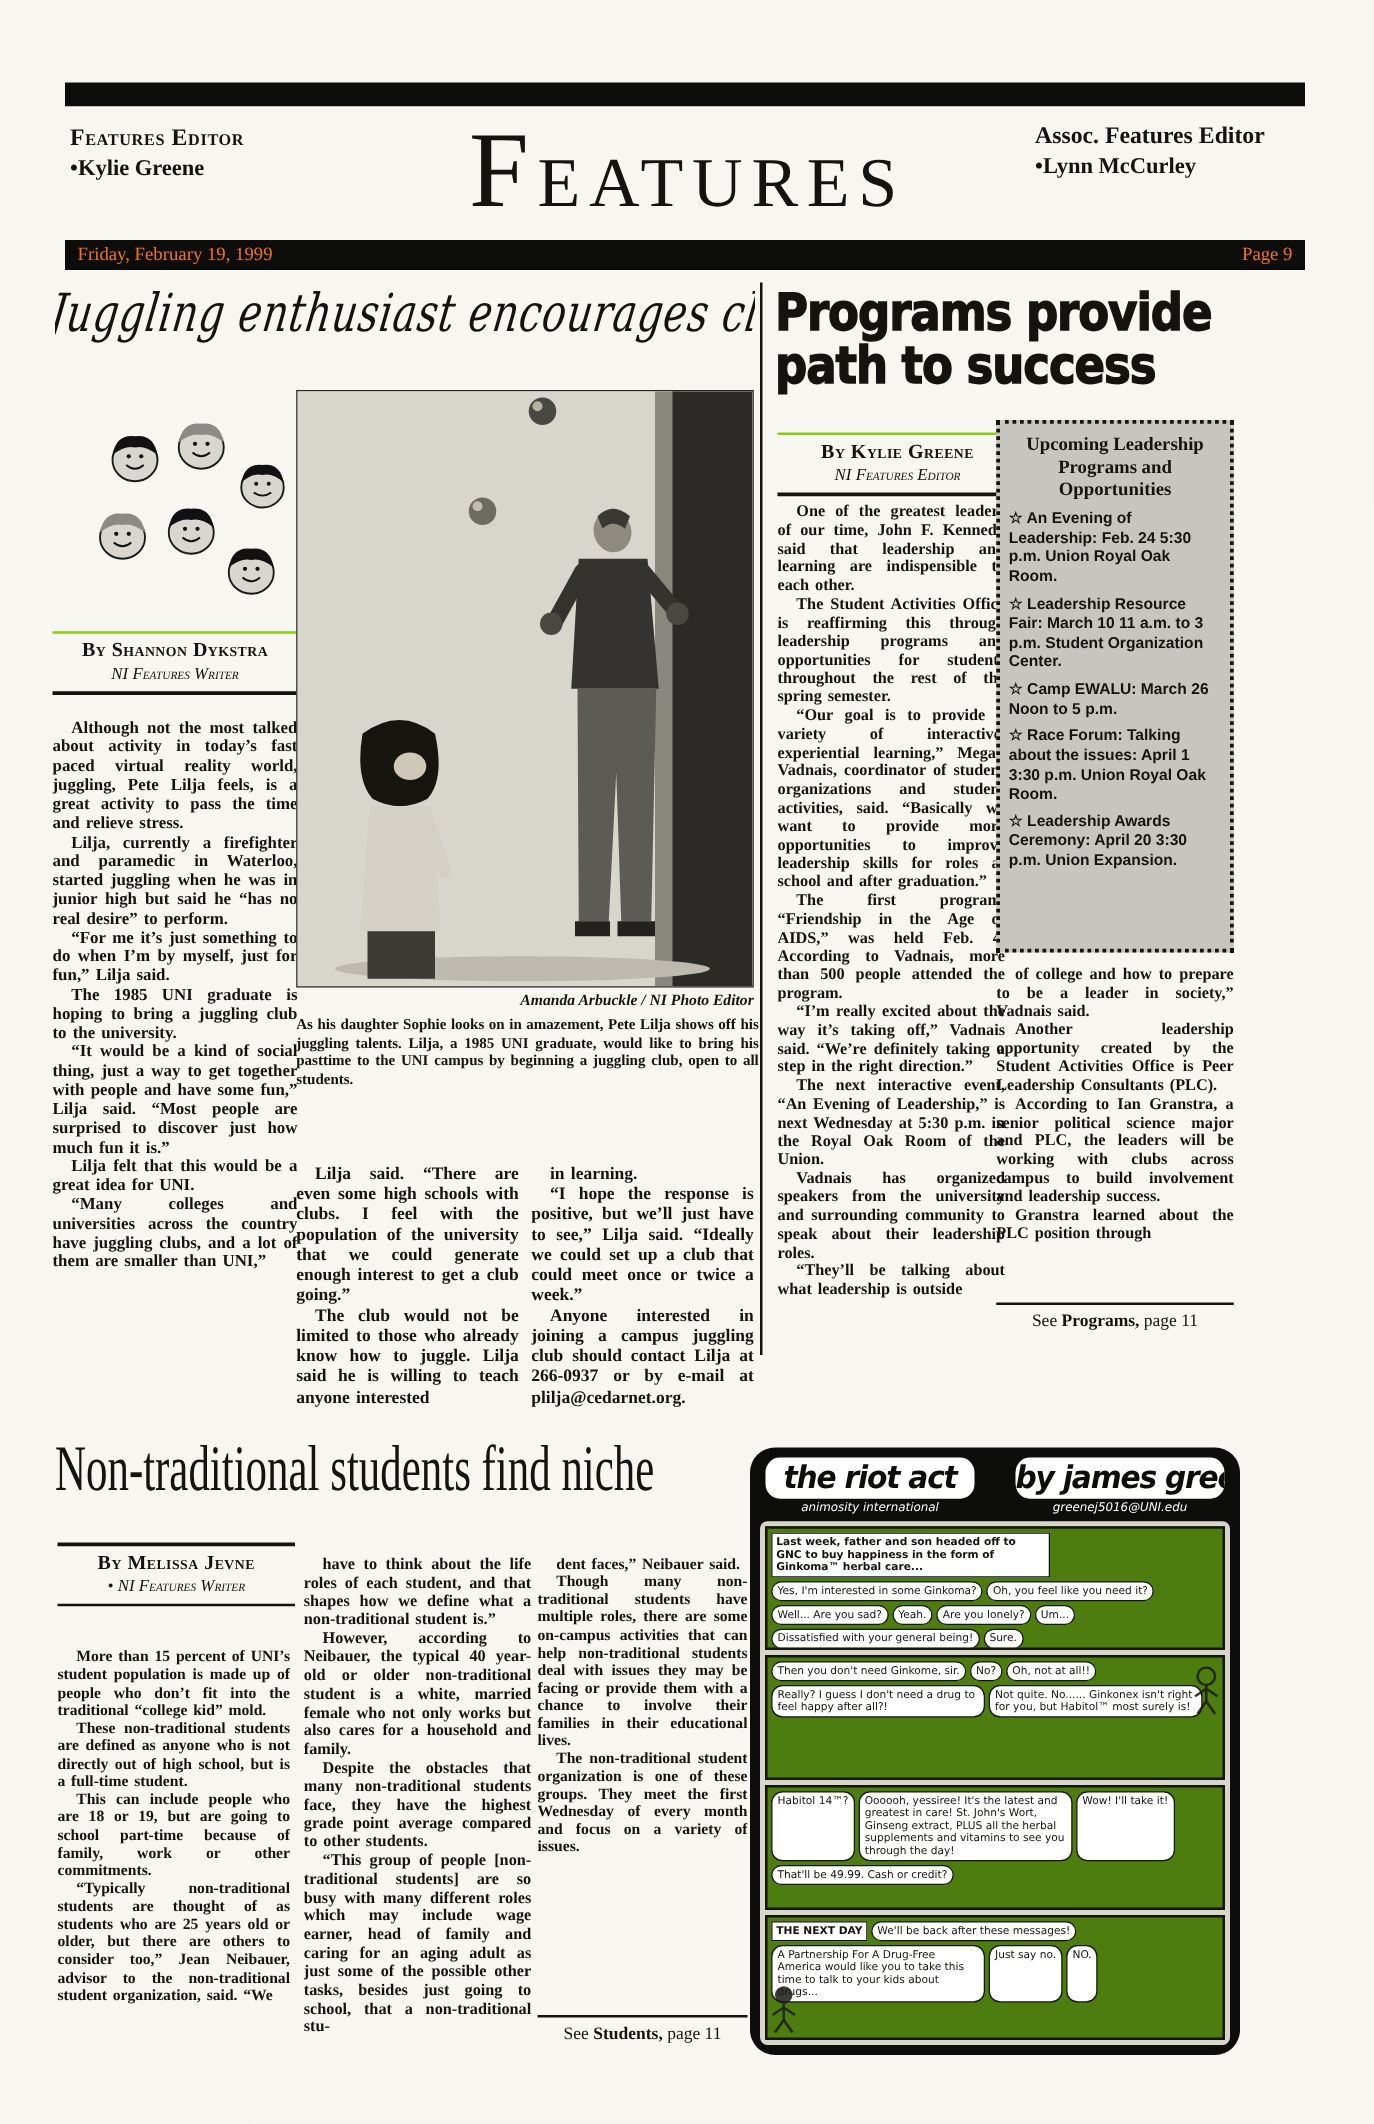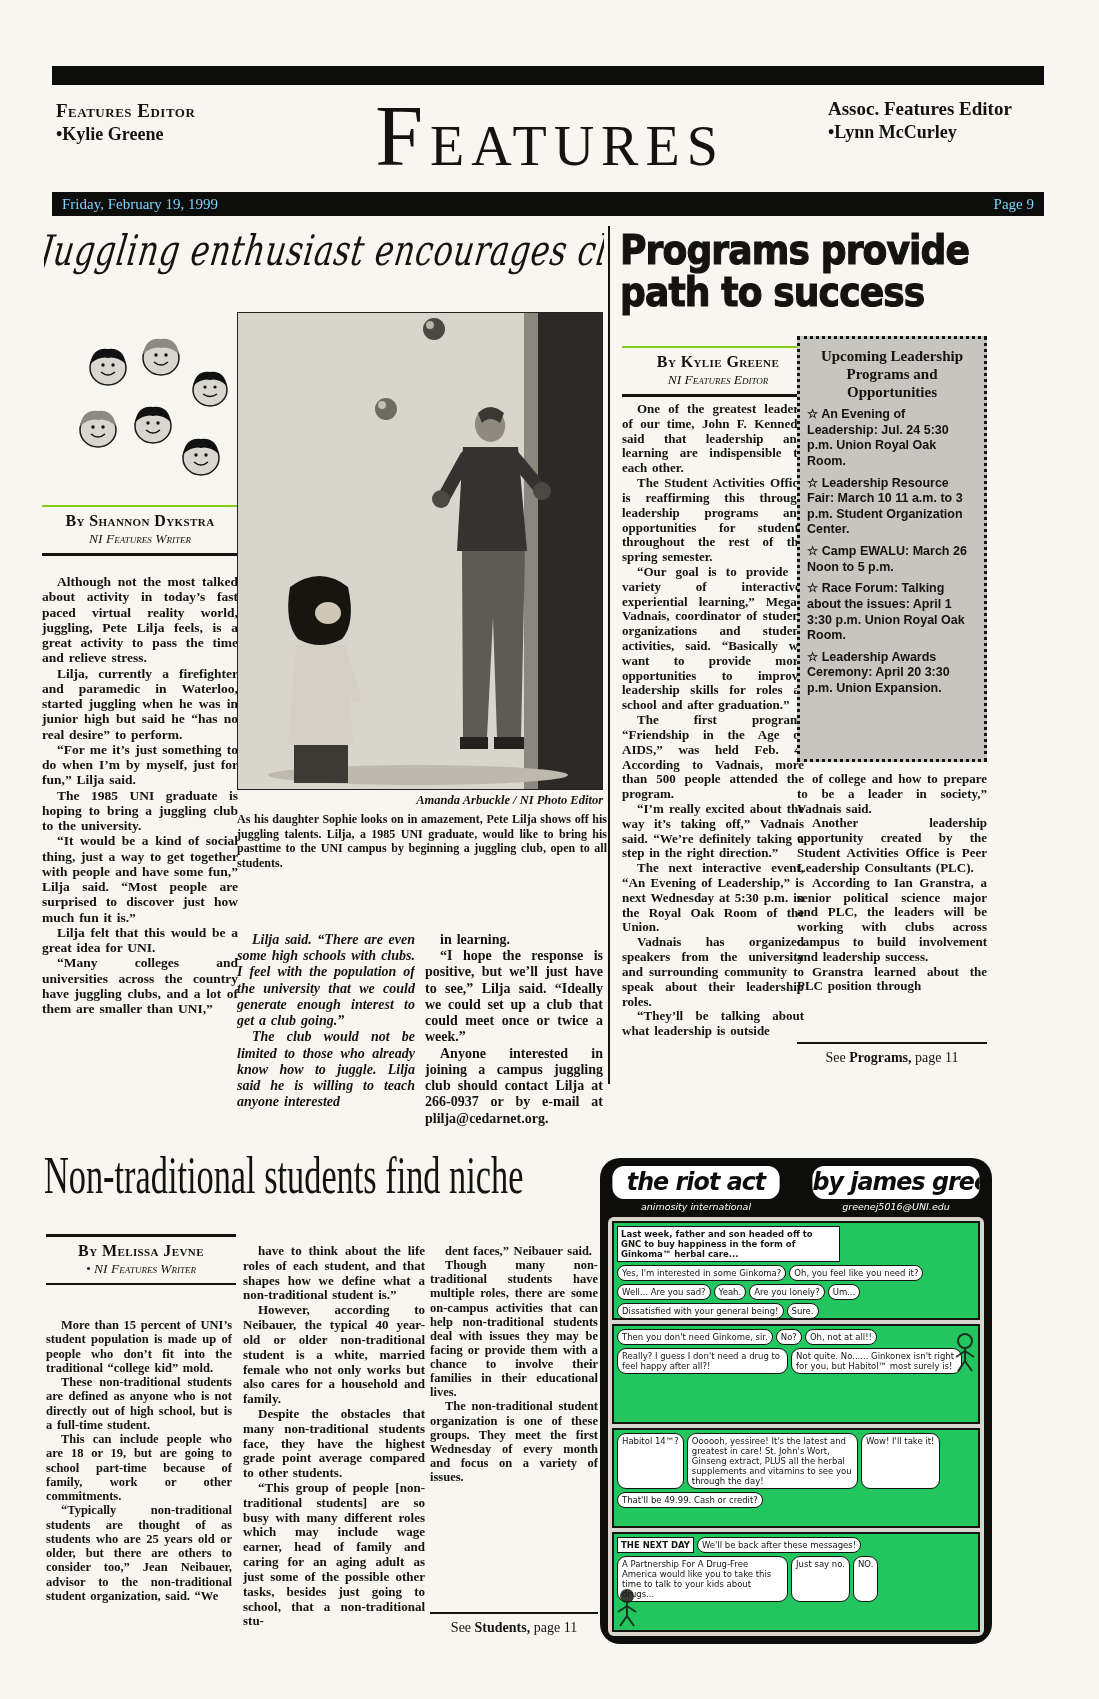--- a/index.html
+++ b/index.html
@@ -11,21 +11,21 @@
   .top-rule{left:52px;top:66px;width:992px;height:19px;background:#0d0d0b;}
   .mast-left{left:56px;top:100px;width:250px;}
   .mast-left .role{font-variant:small-caps;font-weight:bold;font-size:19px;letter-spacing:.5px;}
   .mast-left .name{font-size:18px;font-weight:bold;margin-top:2px;}
   .mast-title{left:280px;top:86px;width:540px;text-align:center;font-size:56px;letter-spacing:7px;
               font-family:"Liberation Serif",serif;}
   .mast-title::first-letter{font-size:86px;}
   .mast-right{left:828px;top:98px;width:240px;}
   .mast-right .role{font-weight:bold;font-size:19px;}
   .mast-right .name{font-size:18px;font-weight:bold;margin-top:2px;}
-  .date-bar{left:52px;top:192px;width:992px;height:24px;background:#0d0d0b;color:#7dd3fc;
+  .date-bar{left:52px;top:192px;width:992px;height:24px;background:#0d0d0b;color:#f97316;
             display:flex;justify-content:space-between;align-items:center;
             font-size:15px;padding:0 10px;box-sizing:border-box;}
 
   
   .j-head{left:44px;top:226px;width:560px;height:86px;overflow:hidden;}
   .j-head span{display:inline-block;font-family:"DejaVu Serif",serif;font-style:italic;
                font-size:42px;white-space:nowrap;transform:skewX(-8deg) scaleX(.75);
                transform-origin:left top;letter-spacing:1px;}
   .faces{left:58px;top:320px;width:185px;height:168px;}
   .byline{position:absolute;text-align:center;border-top:2px solid #84cc16;border-bottom:3px solid #14130f;
@@ -33,21 +33,21 @@
   .byline .by{font-weight:bold;font-size:16px;font-variant:small-caps;letter-spacing:.4px;}
   .byline .role{font-style:italic;font-size:13.5px;font-variant:small-caps;margin-top:1px;}
   .byl-j{left:42px;top:505px;width:196px;}
   .col{position:absolute;text-align:justify;font-weight:bold;overflow:hidden;word-spacing:1.5px;}
   .col p{margin:0;text-indent:15px;}
   .j-col1{left:42px;top:574px;width:196px;height:548px;font-size:13.5px;line-height:1.13;}
   .photo{left:237px;top:312px;width:364px;height:476px;border:1px solid #222;background:#d8d5cd;}
   .credit{left:237px;top:793px;width:366px;text-align:right;font-style:italic;font-weight:bold;font-size:12.5px;}
   .caption{left:237px;top:812px;width:370px;height:112px;font-weight:bold;font-size:12px;line-height:1.22;
            text-align:justify;overflow:hidden;}
-  .j-col2{left:237px;top:932px;width:178px;height:210px;font-size:14px;line-height:1.16;font-style:italic;}
+  .j-col2{left:237px;top:932px;width:178px;height:210px;font-size:14px;line-height:1.16;}
   .j-col3{left:425px;top:932px;width:178px;height:210px;font-size:14px;line-height:1.16;}
   .v-rule{left:608px;top:226px;width:2px;height:858px;background:#14130f;}
 
   
   .p-head{left:620px;top:230px;width:372px;height:112px;overflow:hidden;}
   .p-head div{font-family:"DejaVu Sans",sans-serif;font-weight:bold;font-size:41px;line-height:1.02;
               letter-spacing:-1px;transform:scaleX(.88);transform-origin:left top;white-space:nowrap;
               -webkit-text-stroke:1.2px #14130f;}
   .byl-p{left:622px;top:346px;width:192px;}
   .p-col1{left:622px;top:402px;width:182px;height:680px;font-size:13px;line-height:1.14;}
@@ -76,21 +76,21 @@
          padding:8px;box-sizing:border-box;display:flex;flex-direction:column;gap:5px;}
   .comic-header{display:flex;gap:24px;}
   .badge-wrap{flex:1;display:flex;flex-direction:column;align-items:center;gap:2px;min-width:0;}
   .badge{width:100%;box-sizing:border-box;background:#fff;border-radius:12px;text-align:center;
          font-family:"DejaVu Sans",sans-serif;font-weight:bold;font-style:italic;font-size:25px;
          line-height:1.3;letter-spacing:-1px;color:#0d0d0b;transform:scaleX(.95);white-space:nowrap;overflow:hidden;}
   .badge-sub{color:#fff;font-size:9.5px;font-family:"DejaVu Sans",sans-serif;font-style:italic;}
   .comic-body{flex:1;background:#d8d5cc;border-radius:6px;padding:4px;display:flex;flex-direction:column;
               gap:4px;overflow:hidden;position:relative;}
   .comic-row{flex:1;display:flex;flex-wrap:wrap;align-content:flex-start;gap:3px;border:2px solid #15150f;
-             background:#22c55e;padding:3px;overflow:hidden;}
+             background:#4d7c0f;padding:3px;overflow:hidden;}
   .comic-row .narr{font-family:"DejaVu Sans",sans-serif;font-size:8.5px;font-weight:bold;background:#fff;
                    border:1.5px solid #111;padding:2px 3px;max-width:60%;}
   .comic-row .narr:empty{display:none;}
   .bubbles{display:contents;}
   .bubble{display:inline-block;background:#fff;border:1.5px solid #15150f;border-radius:9px;
           padding:2px 4px;font-family:"DejaVu Sans",sans-serif;font-size:8.5px;line-height:1.18;
           max-width:45%;margin:0;}
   .fig{position:absolute;opacity:.85;}
 </style>
 </head>
@@ -237,21 +237,21 @@
       <p>The first program, “Friendship in the Age of AIDS,” was held Feb. 4. According to Vadnais, more than 500 people attended the program.</p>
       <p>“I’m really excited about the way it’s taking off,” Vadnais said. “We’re definitely taking a step in the right direction.”</p>
       <p>The next interactive event, “An Evening of Leadership,” is next Wednesday at 5:30 p.m. in the Royal Oak Room of the Union.</p>
       <p>Vadnais has organized speakers from the university and surrounding community to speak about their leadership roles.</p>
       <p>“They’ll be talking about what leadership is outside</p>
     </div>
 
   <div class="abs lead-box">
     <div class="box-title">Upcoming Leadership Programs and Opportunities</div>
     <div class="items">
-        <p>An Evening of Leadership: Jul. 24 5:30 p.m. Union Royal Oak Room.</p>
+        <p>An Evening of Leadership: Feb. 24 5:30 p.m. Union Royal Oak Room.</p>
         <p>Leadership Resource Fair: March 10 11 a.m. to 3 p.m. Student Organization Center.</p>
         <p>Camp EWALU: March 26 Noon to 5 p.m.</p>
         <p>Race Forum: Talking about the issues: April 1 3:30 p.m. Union Royal Oak Room.</p>
         <p>Leadership Awards Ceremony: April 20 3:30 p.m. Union Expansion.</p>
       </div>
   </div>
 
   <div class="col p-col2">
       <p>of college and how to prepare to be a leader in society,” Vadnais said.</p>
       <p>Another leadership opportunity created by the Student Activities Office is Peer Leadership Consultants (PLC).</p>

